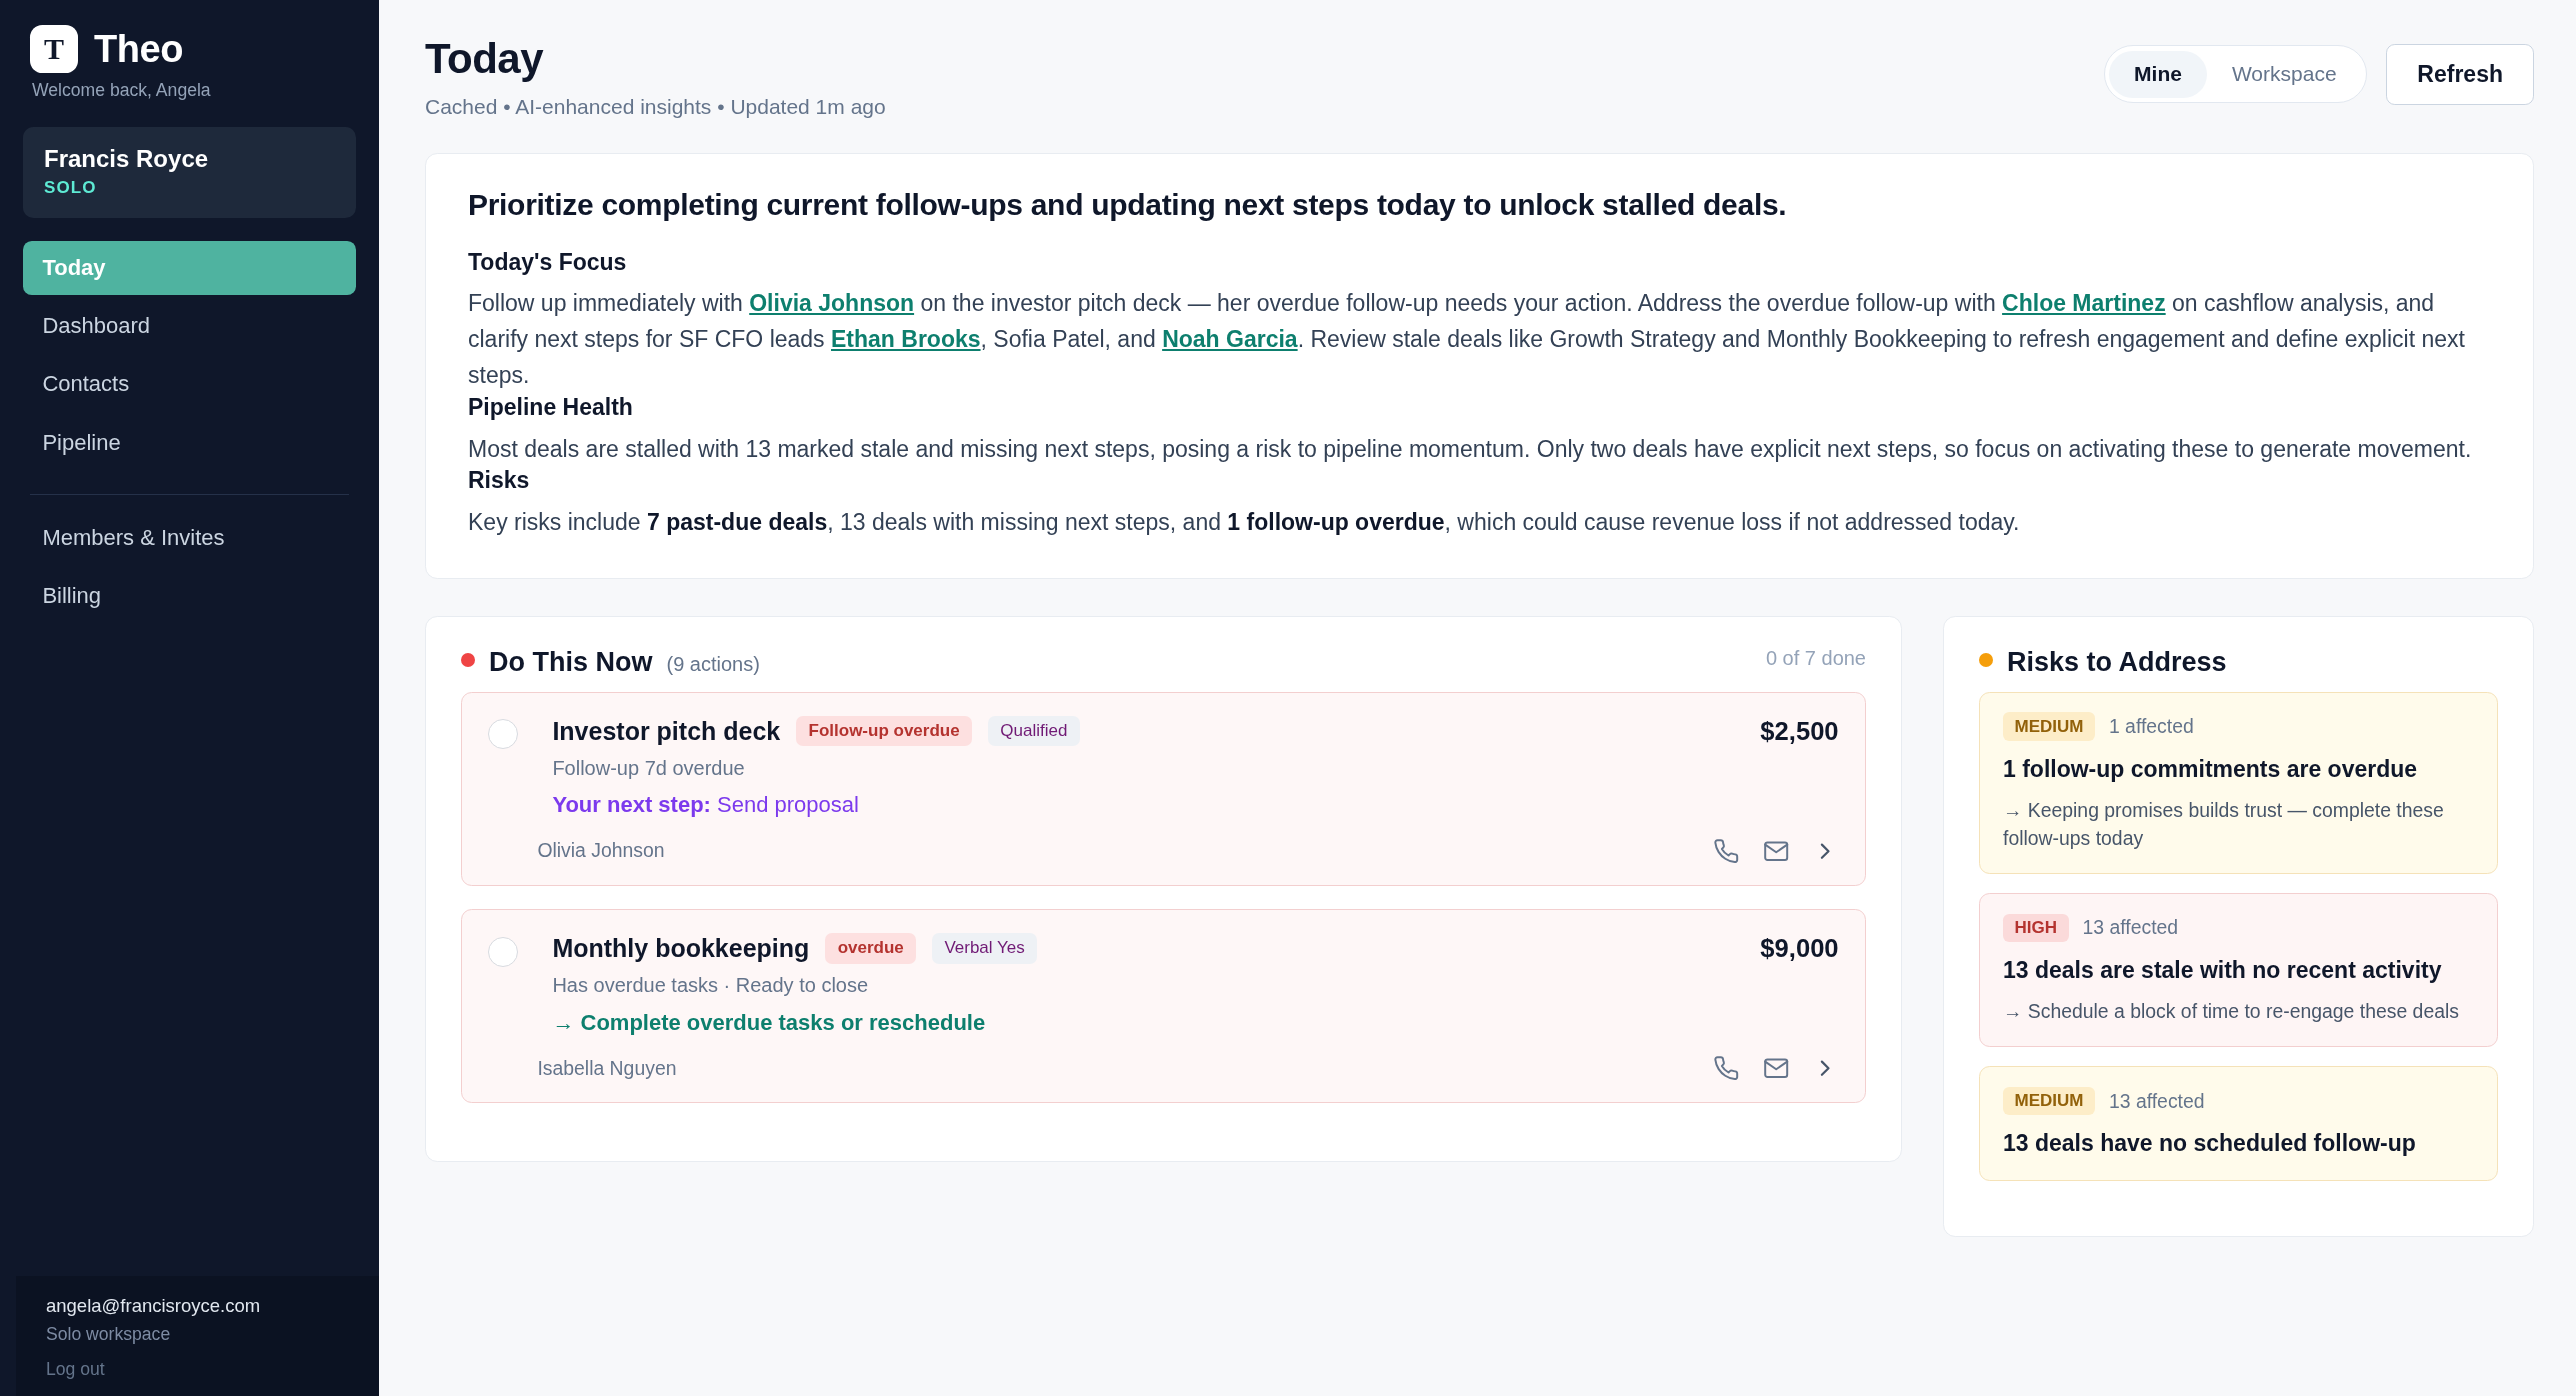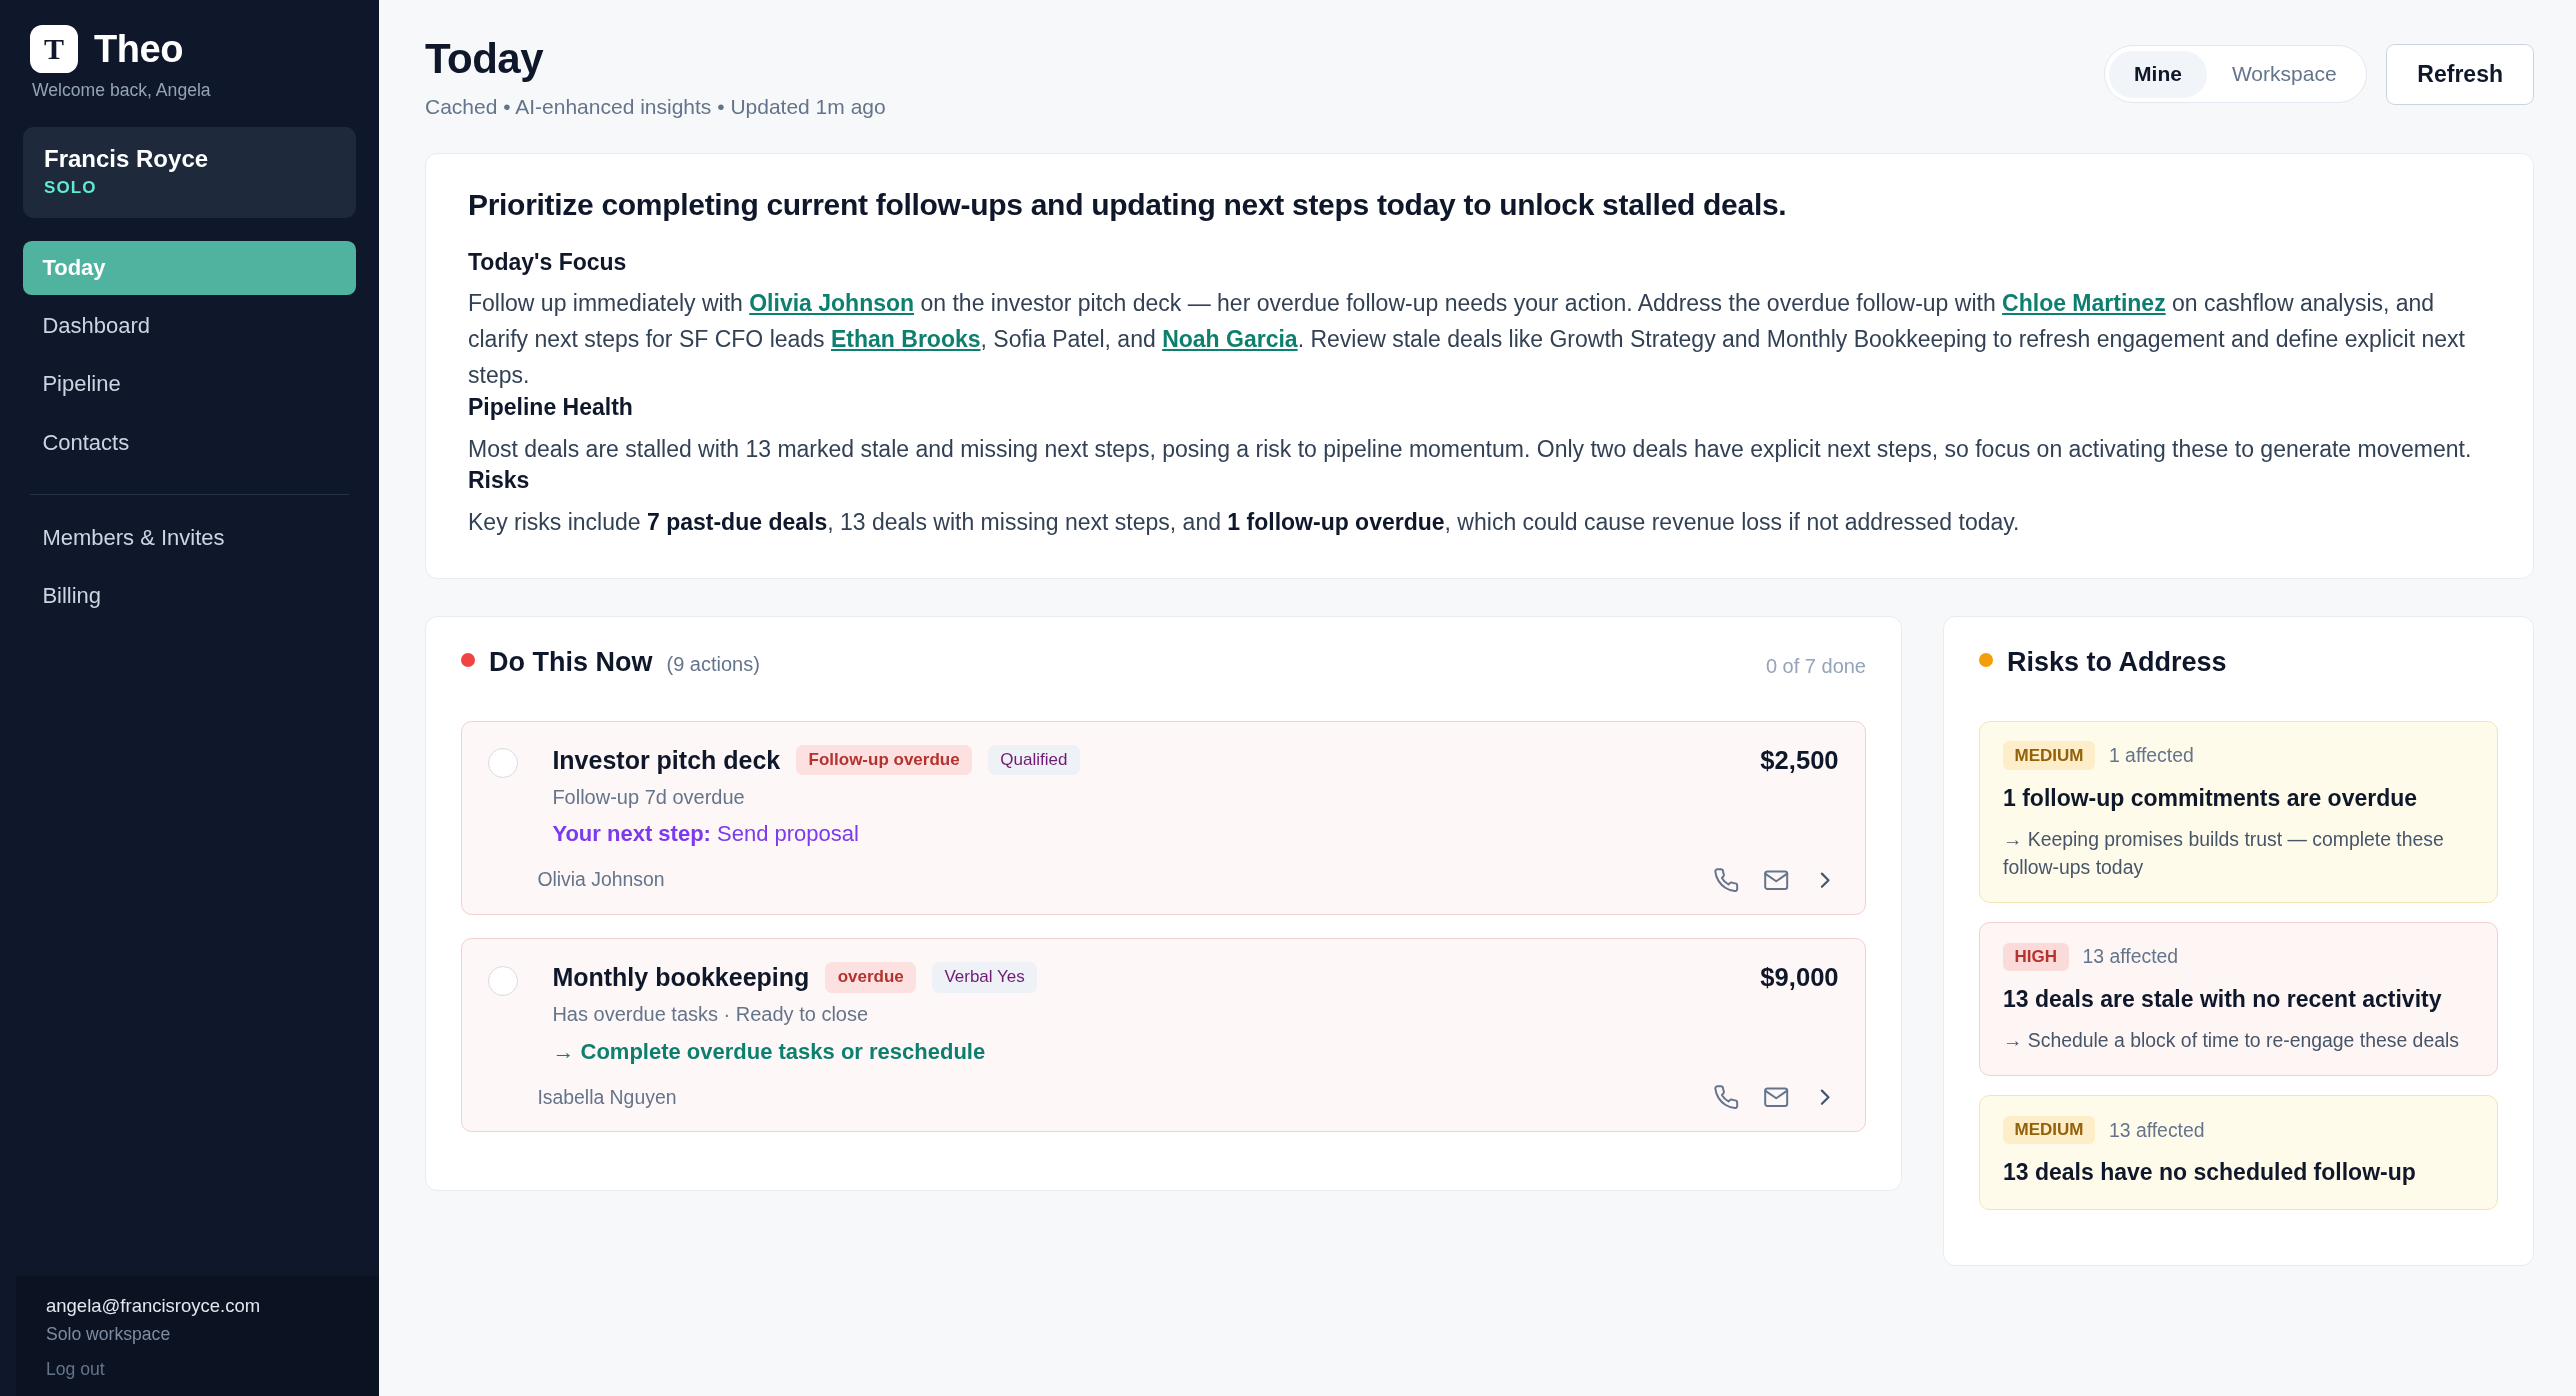--- a/index.html
+++ b/index.html
@@ -165,23 +165,23 @@
   .col-right { flex: 0 0 591px; }
 
   .panel {
     background: #ffffff;
     border: 0.9px solid #e8ecf1;
     border-radius: 12.3px;
     padding: 30px 35px 35px 35px;
   }
   .panel-head {
     display: flex;
-    align-items: flex-end;
+    align-items: flex-start;
     justify-content: space-between;
-    margin-bottom: 43px;
+    margin-bottom: 14px;
   }
   .panel-title-wrap { display: flex; align-items: baseline; gap: 14px; }
   .dot { width: 14px; height: 14px; border-radius: 50%; display: inline-block; position: relative; top: -3.5px; }
   .dot-red { background: #ef4444; }
   .dot-amber { background: #f59e0b; }
   .panel-title { font-size: 27px; font-weight: bold; color: #0f172a; }
   .panel-count { font-size: 20px; color: #64748b; }
   .panel-meta { font-size: 20px; color: #94a3b8; }
 
   .task {
@@ -264,22 +264,22 @@
     <div class="welcome">Welcome back, Angela</div>
 
     <div class="workspace-card">
       <div class="workspace-name">Francis Royce</div>
       <div class="workspace-plan">SOLO</div>
     </div>
 
     <nav class="nav">
       <div class="nav-item active">Today</div>
       <div class="nav-item">Dashboard</div>
+      <div class="nav-item">Contacts</div>
       <div class="nav-item">Pipeline</div>
-      <div class="nav-item">Contacts</div>
     </nav>
 
     <div class="nav-divider"></div>
 
     <nav class="nav" style="margin-top:0">
       <div class="nav-item">Members &amp; Invites</div>
       <div class="nav-item">Billing</div>
     </nav>
 
     <div class="sidebar-footer">

